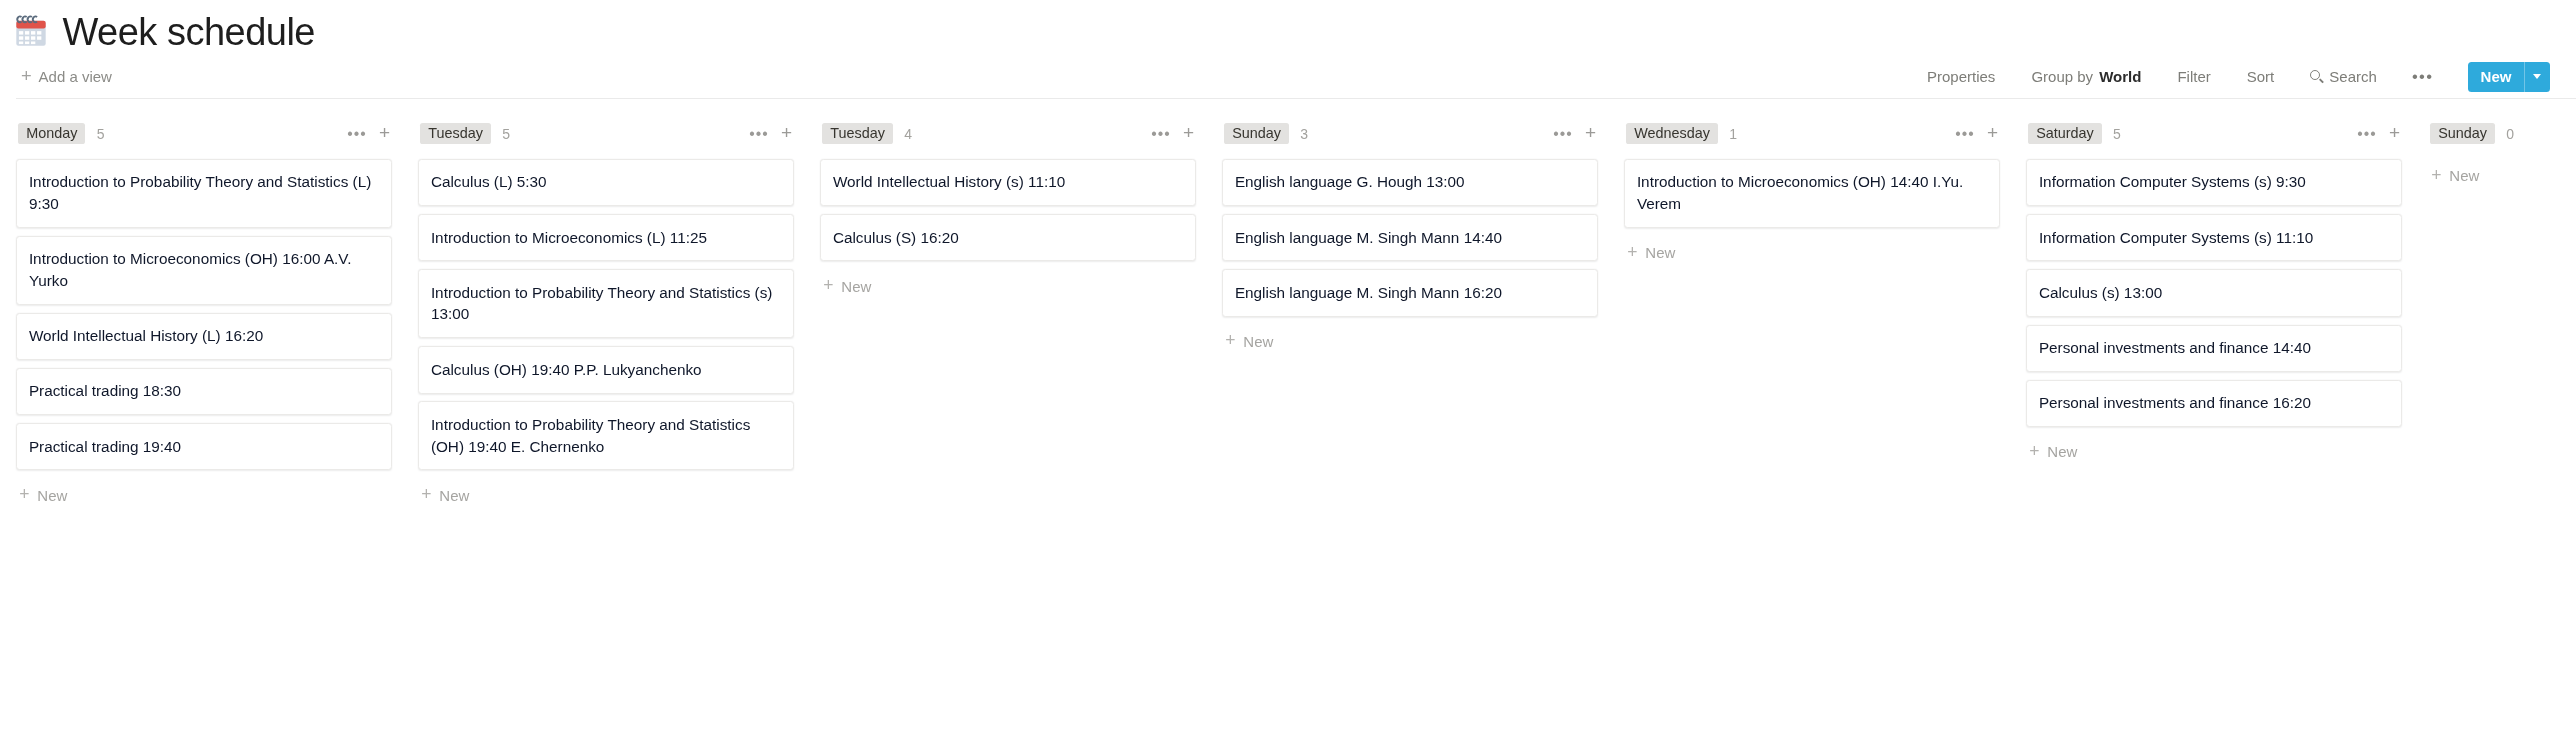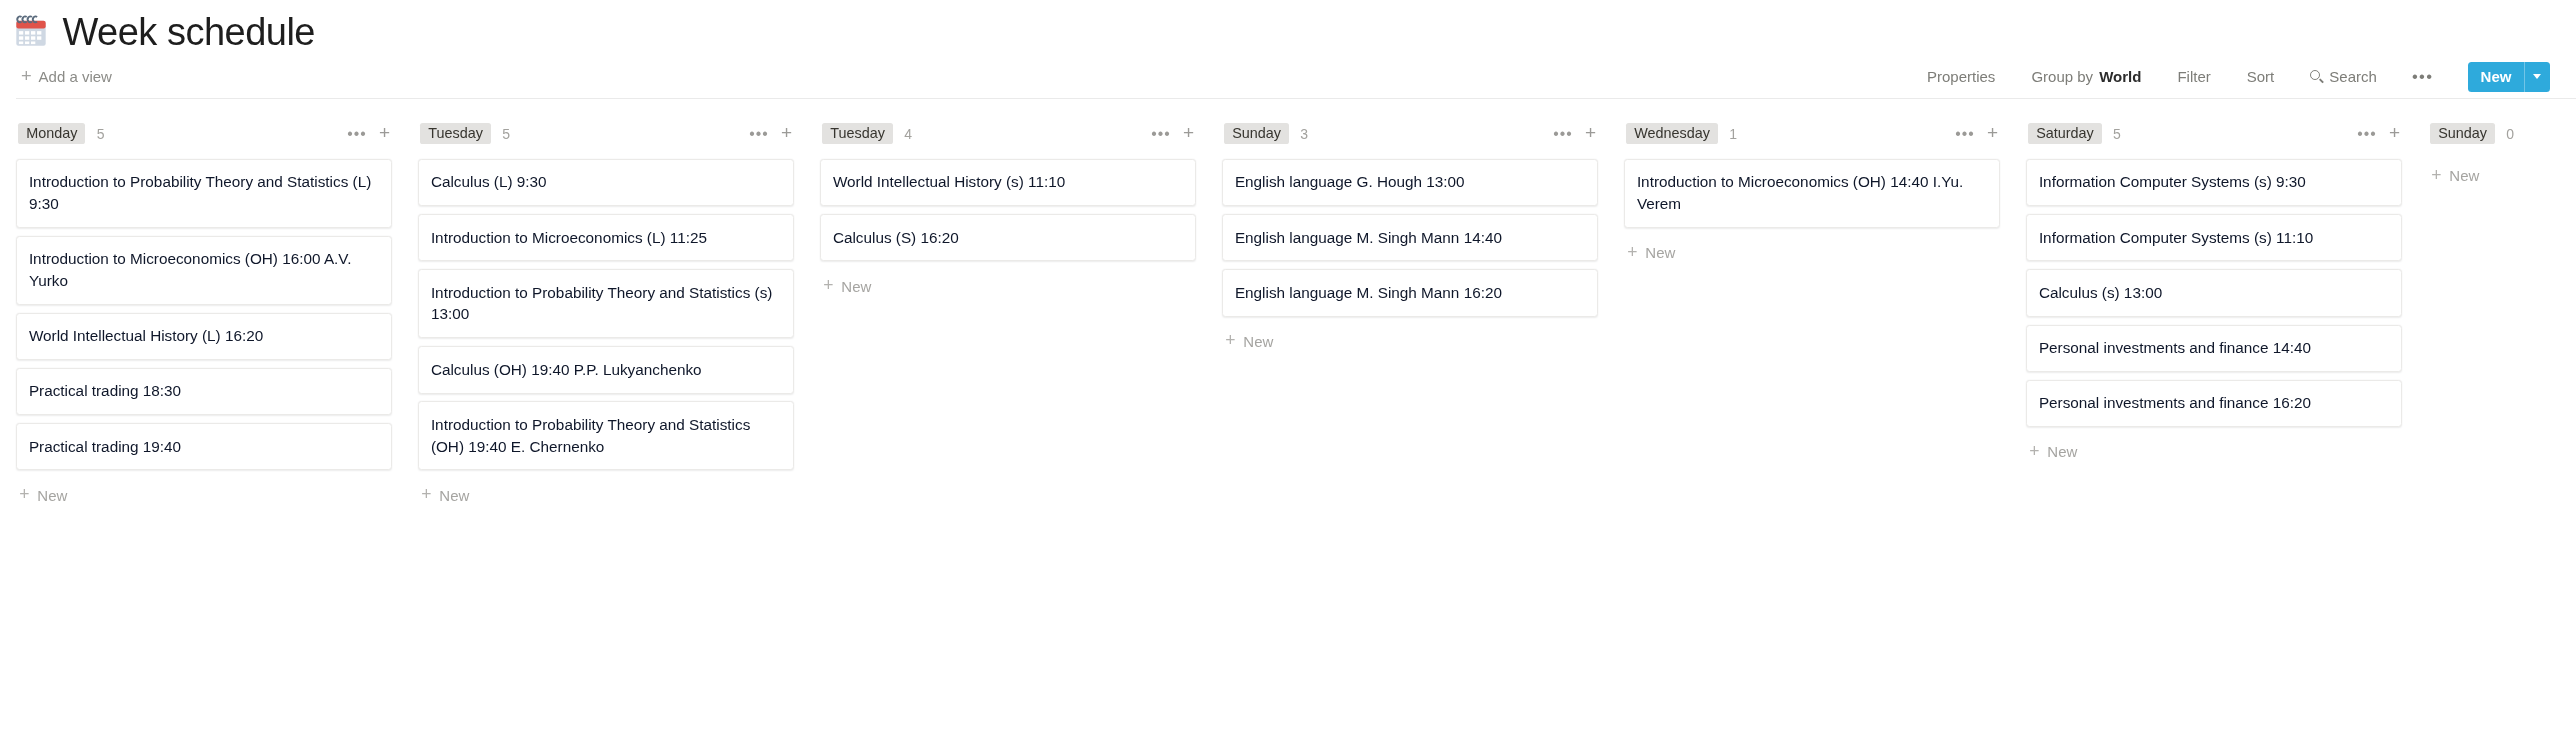--- a/index.html
+++ b/index.html
@@ -350,21 +350,21 @@
     <div class="column">
       <div class="col-header">
         <span class="col-pill">Tuesday</span>
         <span class="col-count">5</span>
         <div class="col-actions">
           <span class="col-dots">•••</span>
           <span class="col-plus">+</span>
         </div>
       </div>
       <div class="card">
-        <div class="card-title">Calculus (L) 9:30</div>
+        <div class="card-title">Calculus (L) 5:30</div>
       </div>
       <div class="card">
         <div class="card-title">Introduction to Microeconomics (L) 11:25</div>
       </div>
       <div class="card">
         <div class="card-title">Introduction to Probability Theory and Statistics (s) 13:00</div>
       </div>
       <div class="card">
         <div class="card-title">Calculus (OH) 19:40 P.P. Lukyanchenko</div>
       </div>

